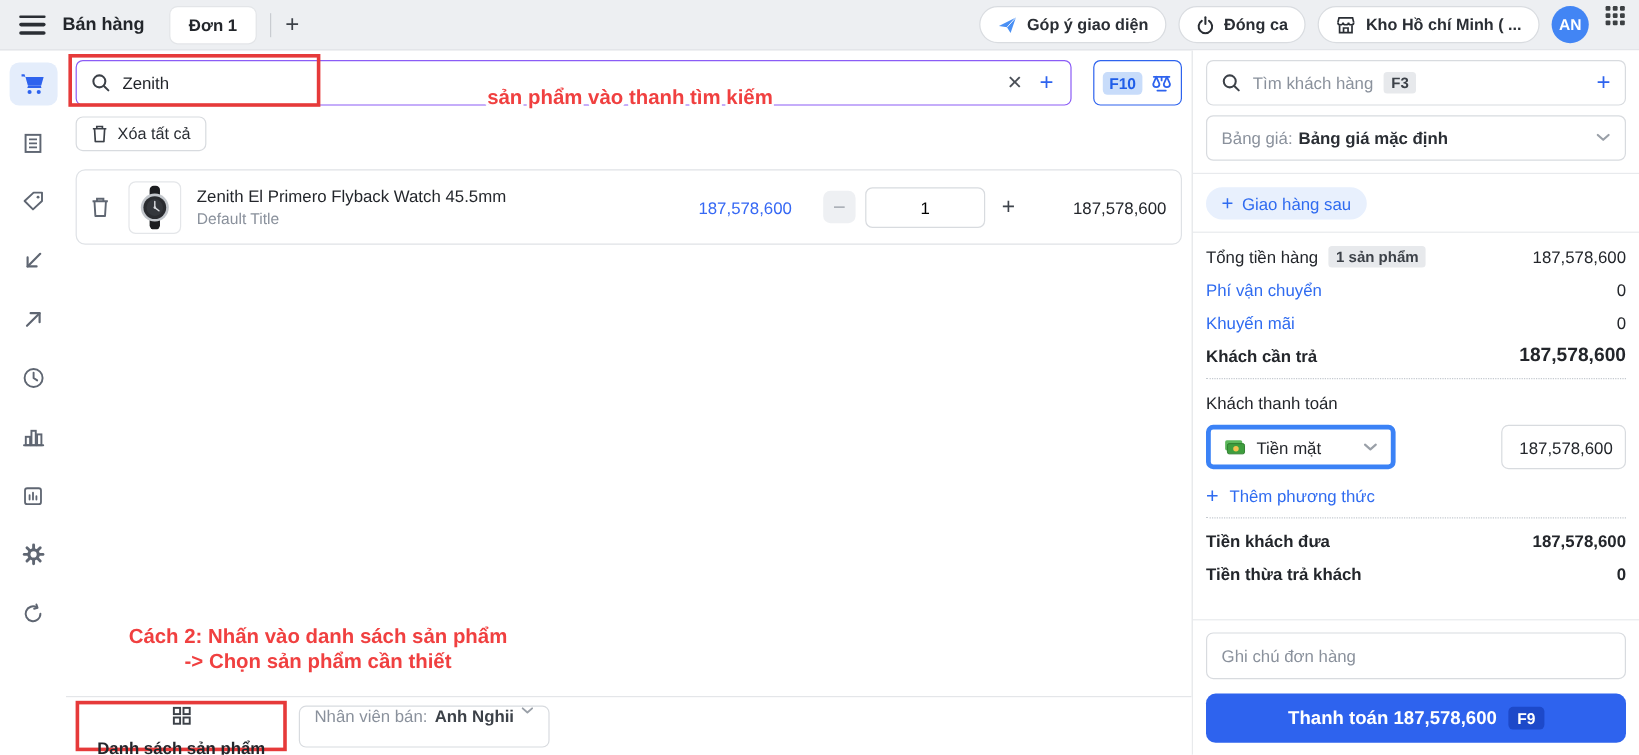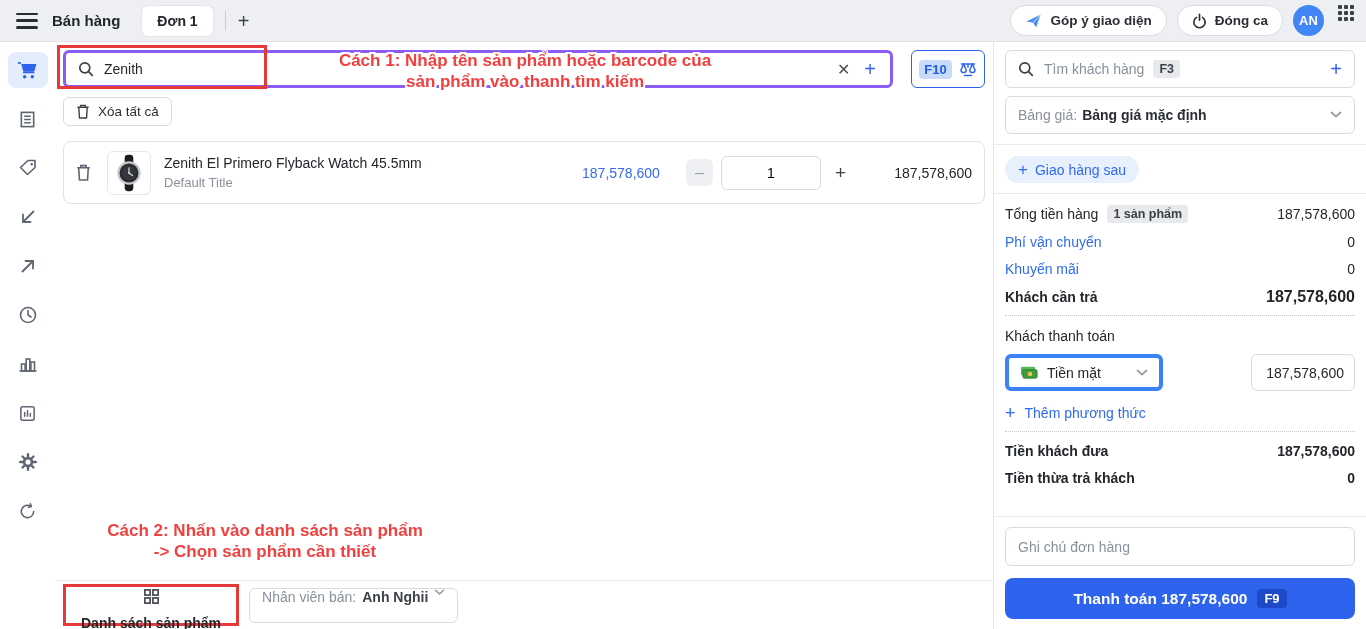--- a/index.html
+++ b/index.html
@@ -25,21 +25,21 @@
   .appgrid i { background:#3c4043; border-radius:1px; }
 
   
   .bodyrow { flex:1; display:flex; min-height:0; }
   .sidebar { width:55px; flex:0 0 55px; display:flex; flex-direction:column; align-items:center; padding-top:10px; gap:13px; }
   .side-item { width:40px; height:36px; display:flex; align-items:center; justify-content:center; border-radius:8px; cursor:pointer; color:#5f6672;}
   .side-item.active { background:#e4edfb; color:#2e63ee; }
 
   .main { flex:1; position:relative; padding:8px; min-width:0; }
   .search-row { display:flex; align-items:center; }
-  .search-box { flex:1; height:38px; border:3px solid #8b5cf6; border-radius:6px; background:#fff;
+  .search-box { flex:1; height:38px; border:1px solid #8b5cf6; border-radius:6px; background:#fff;
     display:flex; align-items:center; padding:0 12px; margin-right:18px; }
   .search-box input { border:none; outline:none; flex:1; font-size:14px; font-family:inherit; color:#23262b; margin-left:10px; background:transparent;}
   .sb-x { color:#4a4f57; font-size:16px; cursor:pointer; padding:0 6px; }
   .sb-plus { color:#2e63ee; font-size:20px; cursor:pointer; padding:0 2px 0 8px; line-height:1;}
   .f10-btn { width:74px; height:38px; border:1.5px solid #2e63ee; border-radius:6px; background:#fff;
     display:flex; align-items:center; justify-content:center; gap:7px; cursor:pointer; }
   .f10-badge { background:#c8dcfa; color:#1f5de8; font-weight:bold; font-size:13px; border-radius:4px; padding:2px 5px;}
   .clear-btn { margin-top:9px; display:inline-flex; align-items:center; gap:8px; border:1px solid #d8dbdf;
     border-radius:6px; height:29px; padding:0 12px; background:#fff; cursor:pointer; font-size:13.5px; color:#2a2e34;}
   .product-card { margin-top:15px; width:922px; height:63px; border:1px solid #dfe2e6; border-radius:8px;
@@ -148,20 +148,31 @@
       </div>
       <div class="pill">
         <span>
           <svg width="15" height="16" viewBox="0 0 16 17" fill="none" stroke="#2a2e34" stroke-width="1.8" stroke-linecap="round">
               <path d="M4.8 4.6a6 6 0 1 0 6.4 0"></path>
               <path d="M8 1.5v6"></path>
             </svg>
         </span>
         <span>Đóng ca</span>
       </div>
+      <div class="pill">
+        <span>
+          <svg width="17" height="16" viewBox="0 0 18 17" fill="none" stroke="#2a2e34" stroke-width="1.5">
+              <path d="M2 6 3 2h12l1 4"></path>
+              <path d="M2 6c0 1.2 1 2.1 2.3 2.1S6.6 7.2 6.6 6c0 1.2 1 2.1 2.4 2.1 1.3 0 2.4-.9 2.4-2.1 0 1.2 1 2.1 2.3 2.1C15 8.1 16 7.2 16 6"></path>
+              <path d="M3.5 8.6V15h11V8.6"></path>
+              <path d="M7 15v-4h4v4"></path>
+            </svg>
+        </span>
+        <span>Kho Hồ chí Minh ( ...</span>
+      </div>
       <div class="avatar">AN</div>
       <div class="appgrid">
           <i></i>
           <i></i>
           <i></i>
           <i></i>
           <i></i>
           <i></i>
           <i></i>
           <i></i>
@@ -326,21 +337,21 @@
         <span class="pc-spacer"></span>
         <span class="pc-price">187,578,600</span>
         <button class="pc-minus">–</button>
         <input class="pc-qty" value="1" style="">
         <button class="pc-plus">+</button>
         <span class="pc-total">187,578,600</span>
       </div>
 
       <div class="anno-rect r1"></div>
       <div class="anno-text a1">
-        <span>Cách 1: Nhập tên sản phẩm hoặc barcode của</span><br>
+        <br>
         <span>sản phẩm vào thanh tìm kiếm</span>
       </div>
       <div class="anno-text a2">
         <span>Cách 2: Nhấn vào danh sách sản phẩm</span><br>
         <span>-&gt; Chọn sản phẩm cần thiết</span>
       </div>
 
       <footer class="bottombar">
         <span class="anno-rect2">
           <button class="plist-btn">

